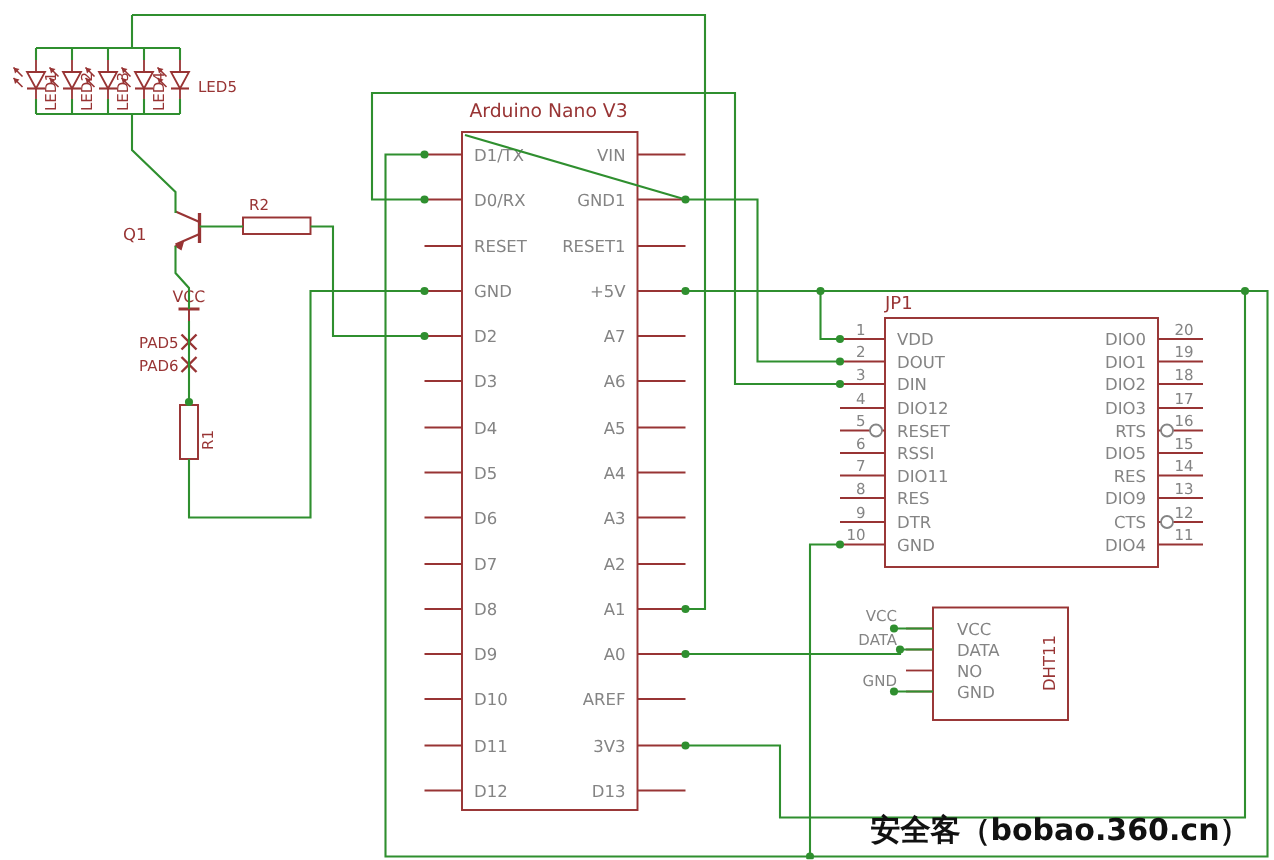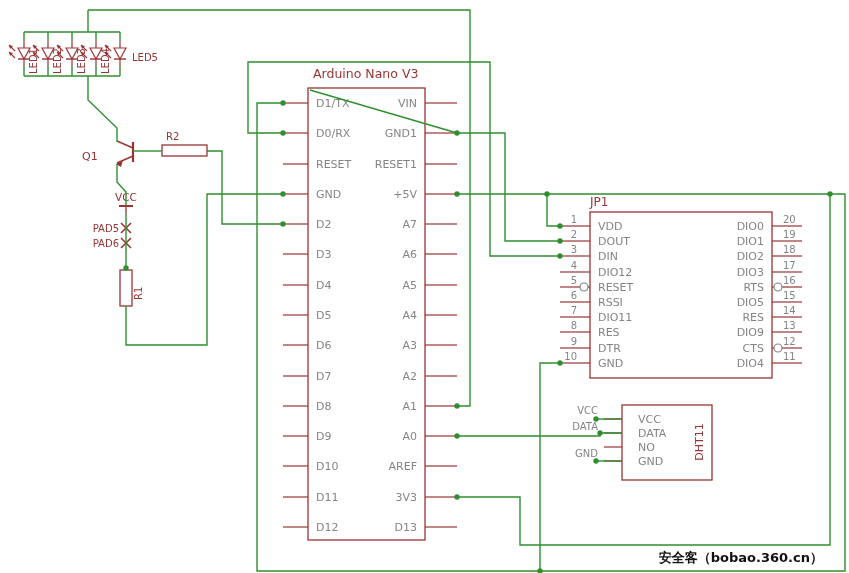--- a/index.html
+++ b/index.html
@@ -1,19 +1,19 @@
 <!DOCTYPE html>
 <html><head>
 <meta charset="utf-8">
 <style>
   html,body{margin:0;padding:0;background:#ffffff;}
   #canvas{position:relative;width:849px;height:573px;background:#ffffff;overflow:hidden;
           font-family:"DejaVu Sans", sans-serif;}
   svg{display:block;font-family:"DejaVu Sans", sans-serif;}
-  .watermark{position:absolute;right:26px;bottom:6px;font-size:13px;font-weight:bold;
+  .watermark{position:absolute;right:16px;bottom:6px;font-size:20px;font-weight:bold;
              color:#111111;font-family:"DejaVu Sans", sans-serif;}
 </style>
 </head>
 <body>
 
 <div id="canvas">
   <svg id="schematic" width="849" height="573" viewBox="0 0 849 573">
       <g>
         <rect x="308" y="88" width="117" height="452" fill="none" stroke="#983434" stroke-width="1.3"></rect>
         <text x="313" y="78" fill="#983434" font-size="12.5" text-anchor="start">Arduino Nano V3</text>

